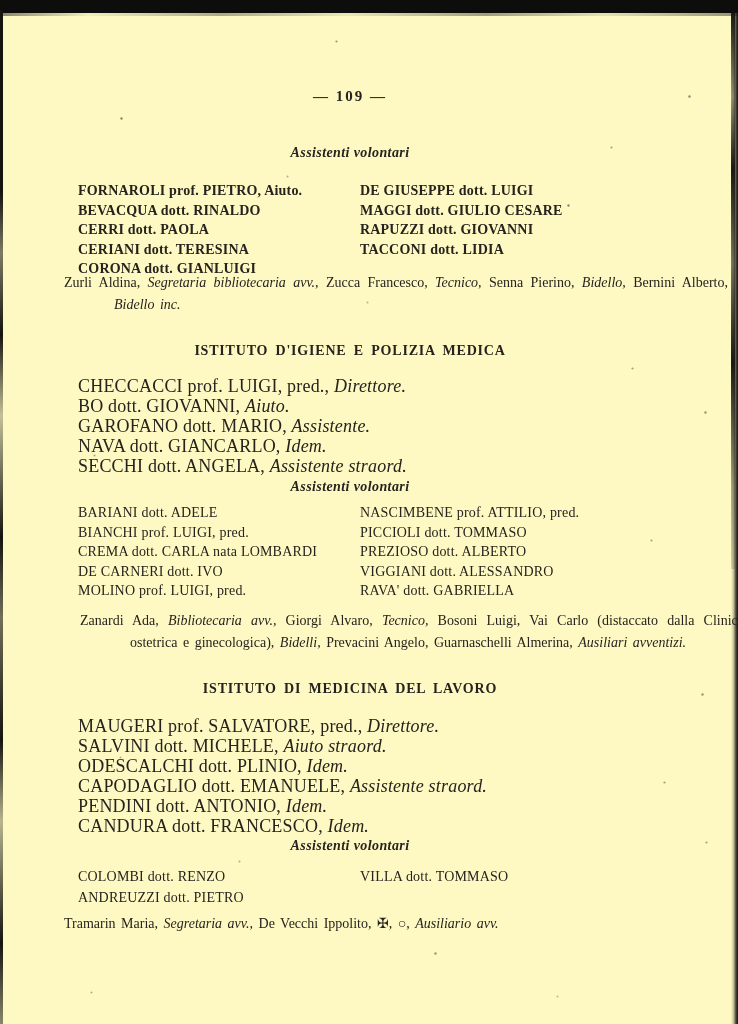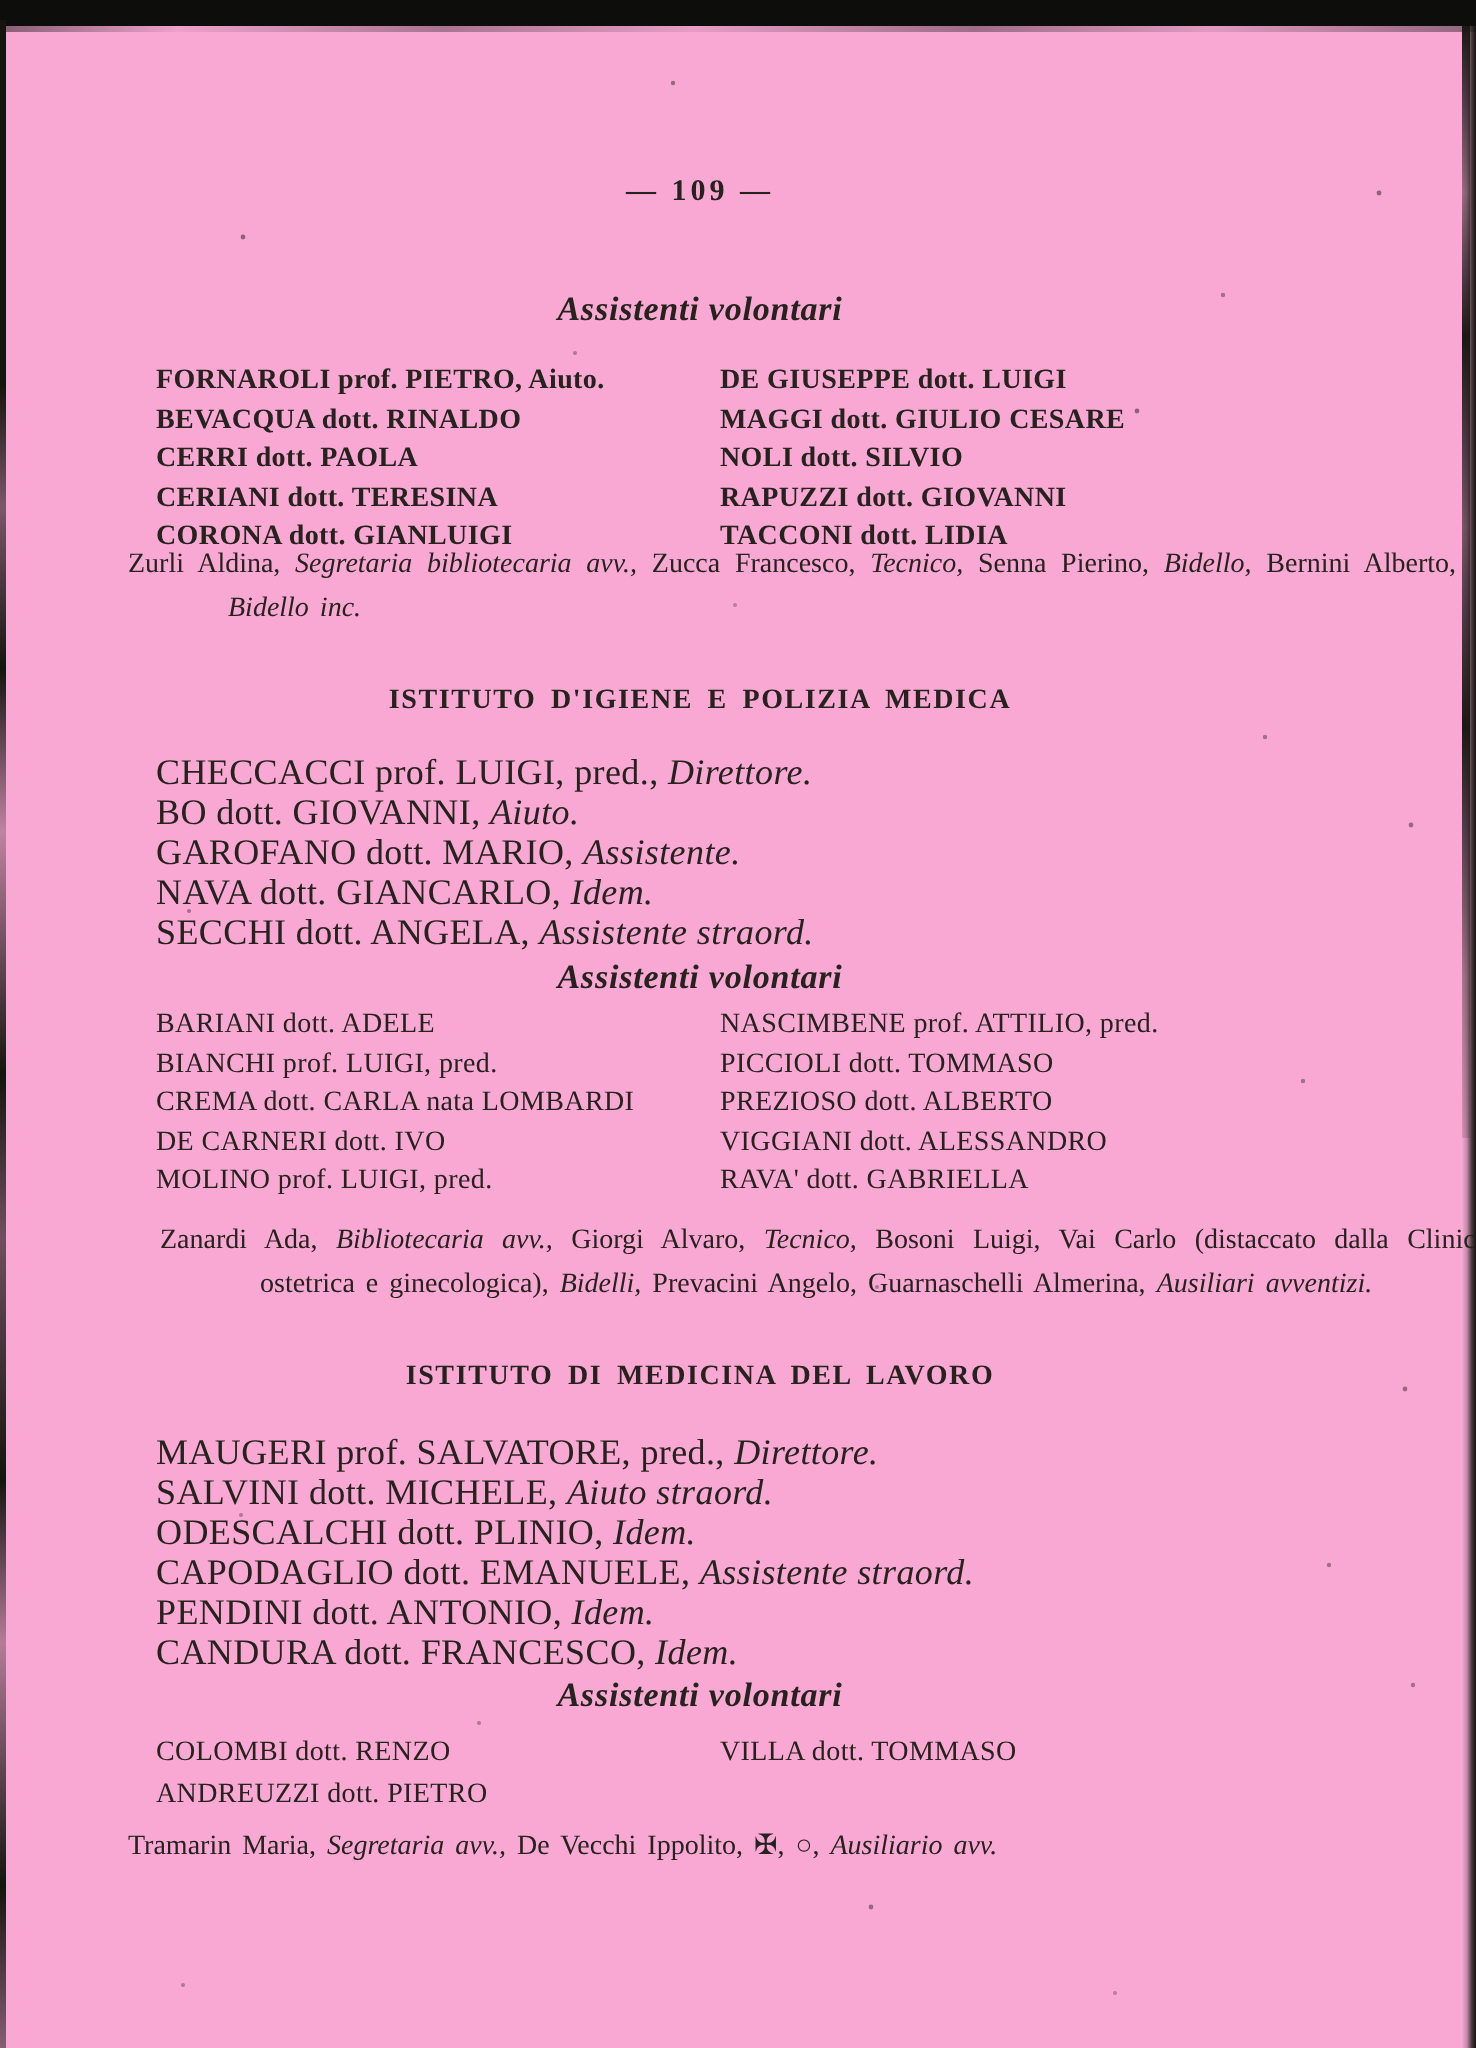--- a/index.html
+++ b/index.html
@@ -1,19 +1,19 @@
 <!DOCTYPE html>
 <html><head>
 <meta charset="utf-8">
 <style>
   html,body{margin:0;padding:0;background:#e8e8e6;}
   .page{
     position:relative;
     width:738px;height:1024px;
-    background:#f9a8d4;
+    background:#fef9c3;
     overflow:hidden;
     font-family:"Liberation Serif","DejaVu Serif",serif;
     color:#26231e;
   }
   
   .scan-top{position:absolute;top:0;left:0;width:738px;height:13px;background:#0d0d0b;}
   .scan-top::after{content:"";position:absolute;top:13px;left:0;width:100%;height:3px;
     background:linear-gradient(90deg,rgba(20,20,18,.5),rgba(20,20,18,.05) 12%,rgba(20,20,18,.35) 30%,rgba(20,20,18,.08) 47%,rgba(20,20,18,.4) 66%,rgba(20,20,18,.1) 82%,rgba(20,20,18,.45));}
   .scan-left{position:absolute;top:10px;left:0;width:3px;height:1014px;
     background:linear-gradient(180deg,#15140f 0%,#15140f 18%,rgba(21,20,15,.55) 24%,#15140f 32%,rgba(21,20,15,.25) 40%,#15140f 52%,rgba(21,20,15,.6) 60%,#15140f 72%,rgba(21,20,15,.3) 80%,#15140f 92%,rgba(21,20,15,.5) 100%);}
@@ -31,21 +31,21 @@
       438px 643px 0 0.5px rgba(30,28,24,.35), 702px 694px 0 0.7px rgba(30,28,24,.45),
       120px 757px 0 0.5px rgba(30,28,24,.35), 664px 782px 0 0.6px rgba(30,28,24,.4),
       239px 861px 0 0.5px rgba(30,28,24,.35), 706px 842px 0 0.6px rgba(30,28,24,.4),
       435px 953px 0 0.7px rgba(30,28,24,.45), 91px 992px 0 0.5px rgba(30,28,24,.35),
       557px 996px 0 0.5px rgba(30,28,24,.3), 367px 302px 0 0.5px rgba(30,28,24,.3);}
   
   .abs{position:absolute;}
   .pageno{top:88px;left:40px;width:620px;text-align:center;
     font-size:15px;font-weight:700;letter-spacing:2px;}
   .sub-heading{left:40px;width:620px;text-align:center;
-    font-size:17px;font-weight:700;font-style:italic;letter-spacing:0.4px;}
+    font-size:14px;font-weight:700;font-style:italic;letter-spacing:0.4px;}
   .inst-heading{left:40px;width:620px;text-align:center;
     font-size:14px;font-weight:700;letter-spacing:0.8px;word-spacing:3px;}
   .two-col{left:78px;width:600px;display:grid;grid-template-columns:282px 1fr;}
   .name-list div{font-size:14px;line-height:19.5px;letter-spacing:0.2px;white-space:nowrap;}
   .single-col{left:78px;width:600px;}
   .single-col div{font-size:18px;line-height:20px;letter-spacing:0.2px;white-space:nowrap;}
   .staff-para{left:64px;width:614px;font-size:14px;line-height:22px;
     padding-left:50px;text-indent:-50px;text-align:justify;word-spacing:2px;}
   .it{font-style:italic;}
   .lh21 div{line-height:21px;}
@@ -68,21 +68,20 @@
     <div class="name-list">
       <div>FORNAROLI prof. PIETRO, Aiuto.</div>
       <div>BEVACQUA dott. RINALDO</div>
       <div>CERRI dott. PAOLA</div>
       <div>CERIANI dott. TERESINA</div>
       <div>CORONA dott. GIANLUIGI</div>
     </div>
     <div class="name-list">
       <div>DE GIUSEPPE dott. LUIGI</div>
       <div>MAGGI dott. GIULIO CESARE</div>
-      <div>NOLI dott. SILVIO</div>
       <div>RAPUZZI dott. GIOVANNI</div>
       <div>TACCONI dott. LIDIA</div>
     </div>
   </div>
 
   <p class="abs staff-para" style="top:272px;margin:0;">
     <span>Zurli Aldina, </span><span class="it">Segretaria bibliotecaria avv.,</span><span> Zucca Francesco, </span><span class="it">Tecnico,</span><span> Senna Pierino, </span><span class="it">Bidello,</span><span> Bernini Alberto, </span><span class="it">Bidello inc.</span>
   </p>
 
   <div class="abs inst-heading" style="top:343px;">ISTITUTO D'IGIENE E POLIZIA MEDICA</div>

